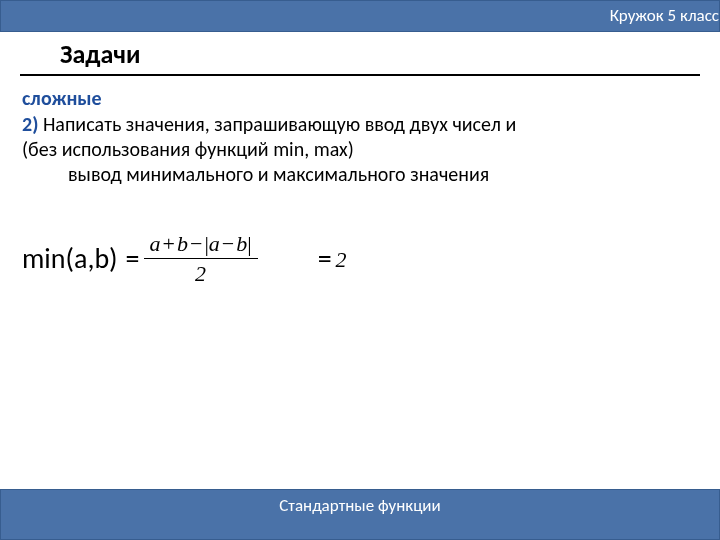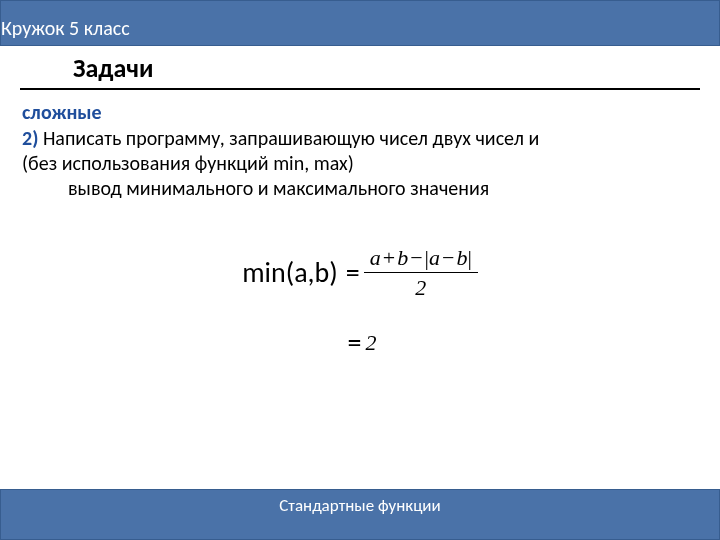--- a/index.html
+++ b/index.html
@@ -1,28 +1,28 @@
 <!DOCTYPE html>
 <html><head>
 <meta charset="utf-8">
 <style>
   * { margin: 0; padding: 0; box-sizing: border-box; }
   html, body { width: 720px; height: 540px; font-family: "Calibri", "Arial", sans-serif; background: #fff; overflow: hidden; }
   .slide { width: 720px; height: 540px; position: relative; display: flex; flex-direction: column; }
-  .title-bar { background: #4a72a8; border: 1px solid #375d8f; color: #fff; text-align: left; font-size: 20px; padding: 15px 0 5px; }
-  .heading-row { padding: 6px 0 4px 60px; margin-left: 13px; }
+  .title-bar { background: #4a72a8; border: 1px solid #375d8f; color: #fff; text-align: right; font-size: 17px; padding: 4px 0 5px; }
+  .heading-row { padding: 6px 0 4px 60px; }
   .heading { font-size: 26px; font-weight: 700; color: #000; }
   .hr { height: 2px; background: #000; margin: 0 20px 0 20px; }
   .body { padding: 10px 22px 0 22px; flex: 1; color: #000; }
   .diff-label { font-size: 20px; font-weight: 700; color: #1f4e9c; margin-bottom: 2px; }
   .task-line { font-size: 20px; line-height: 1.25; }
   .task-num { font-weight: 700; color: #1f4e9c; }
   .task-rest, .task-line2, .task-line3 { color: #000; }
   .task-line2 { padding-left: 46px; }
-  .formulas { margin-top: 44px; display: flex; flex-direction: column; align-items: center; gap: 24px; }
+  .formulas { margin-top: 44px; display: flex; flex-direction: row; align-items: center; gap: 56px; }
   .formula { display: flex; align-items: center; font-size: 28px; }
   .lhs { font-family: "Calibri", sans-serif; margin-right: 4px; }
   .eq { margin: 0 4px; font-size: 28px; }
   .frac { display: inline-flex; flex-direction: column; align-items: center; font-family: "Cambria Math", "Times New Roman", serif; font-style: italic; font-size: 22px; line-height: 1.15; }
   .frac .num { padding: 0 6px 2px; border-bottom: 1.5px solid #000; white-space: nowrap; }
   .frac .den { padding-top: 2px; }
   .op { font-style: normal; padding: 0 2px; }
   .abs { font-style: normal; }
   .var { font-style: italic; }
   .footer { background: #4a72a8; border: 1px solid #375d8f; color: #fff; text-align: center; font-size: 17px; padding: 5px 0 23px; margin-top: auto; }
@@ -37,21 +37,21 @@
   </div>
 
   <div class="heading-row">
     <span class="heading">Задачи</span>
   </div>
   <div class="hr"></div>
 
   <div class="body">
     <div class="diff-label">сложные</div>
     <div class="task-line">
-      <span class="task-num">2)</span><span class="task-rest"> Написать программу, запрашивающую чисел двух чисел и</span>
+      <span class="task-num">2)</span><span class="task-rest"> Написать значения, запрашивающую ввод двух чисел и</span>
     </div>
     <div class="task-line task-line3">(без использования функций min, max)</div>
     <div class="task-line task-line2">вывод минимального и максимального значения</div>
 
     <div class="formulas">
 
       <div class="formula">
         <span class="lhs">min(a,b)</span>
         <span class="eq">=</span>
         <span class="frac">

